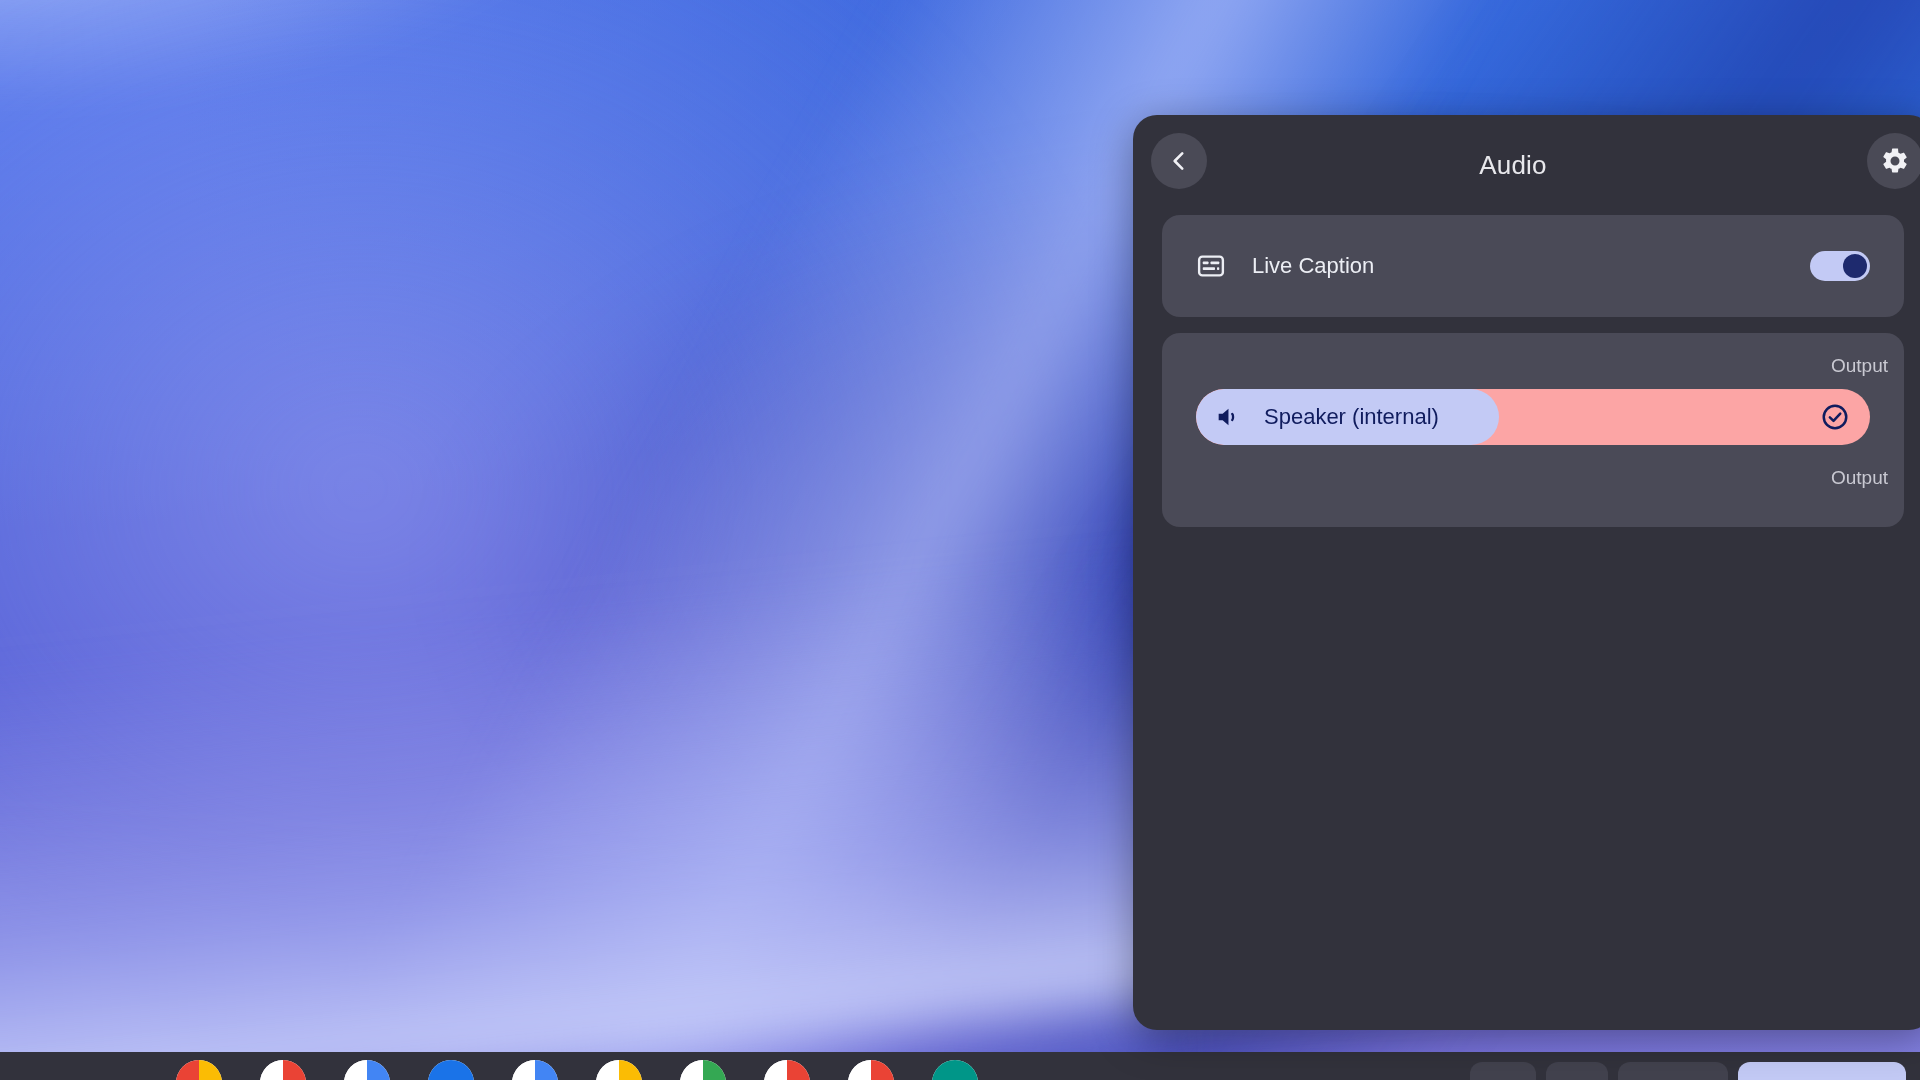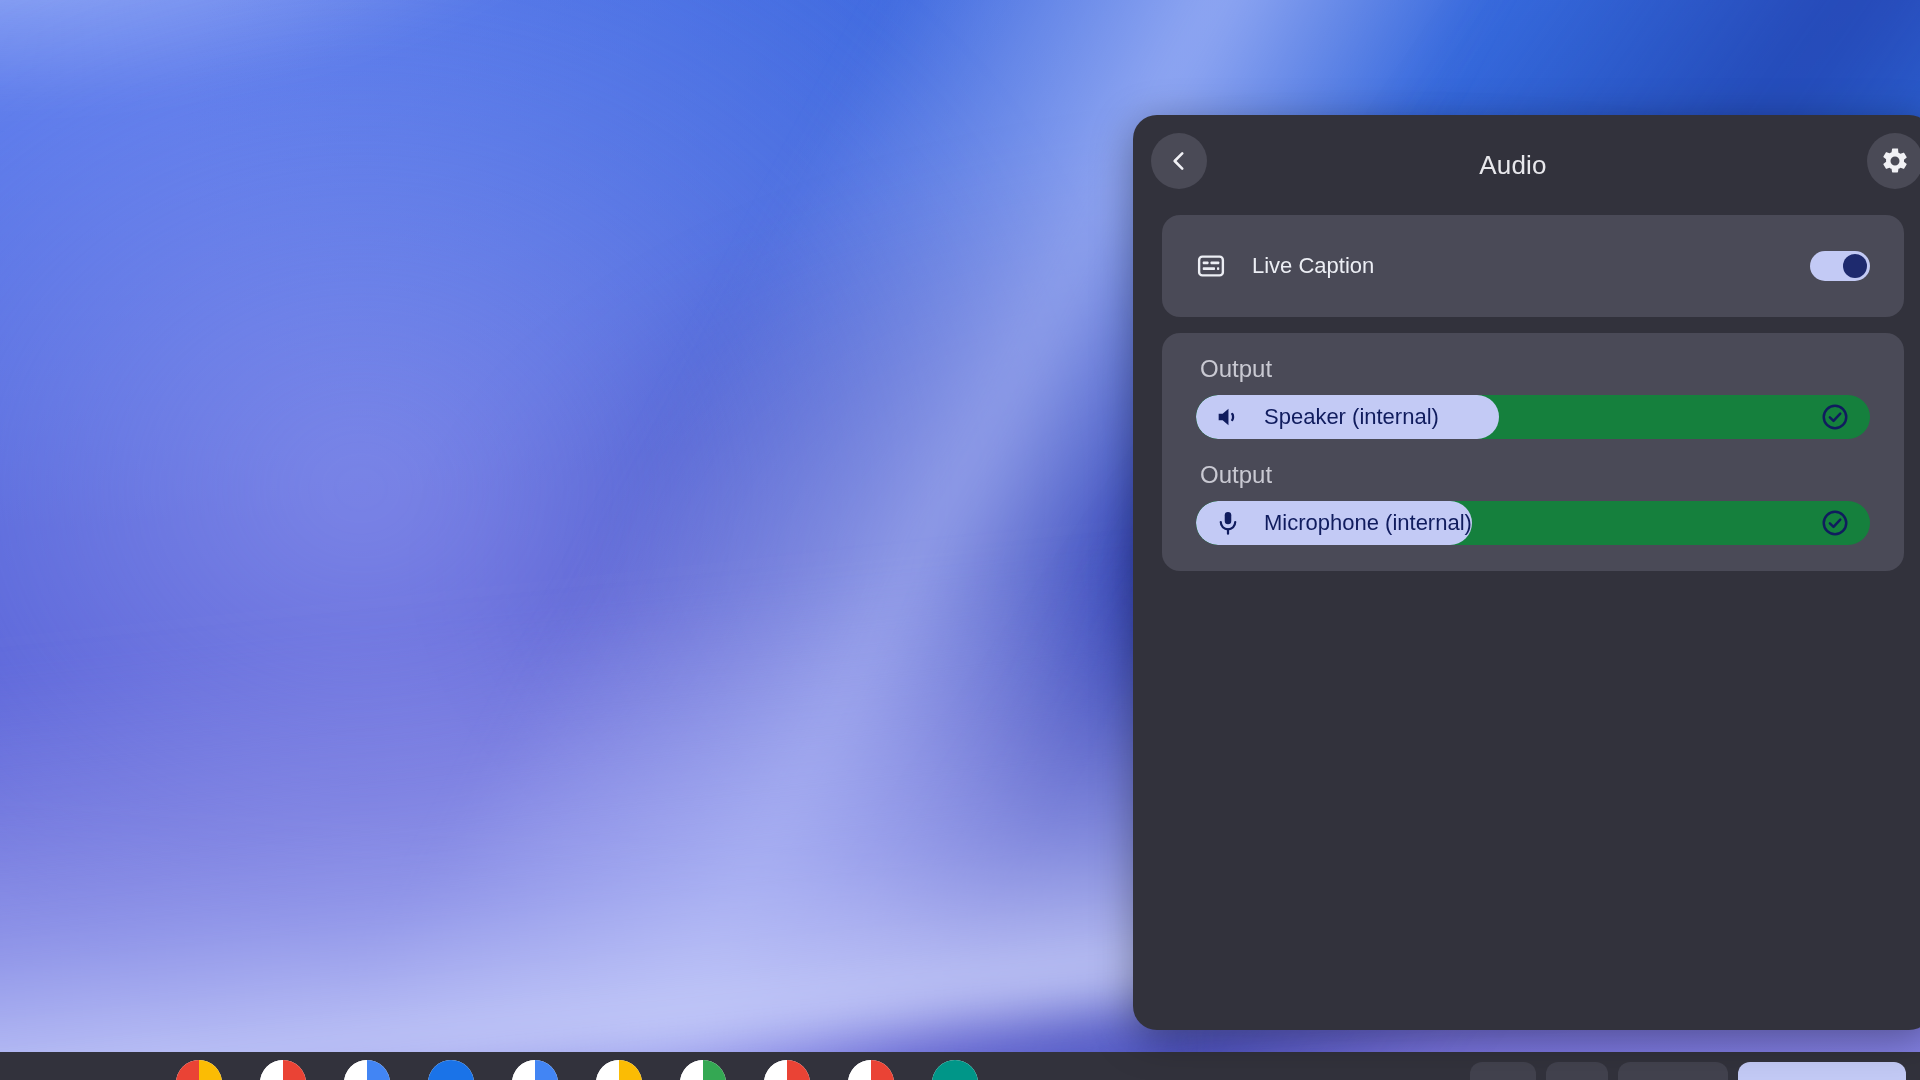--- a/index.html
+++ b/index.html
@@ -134,30 +134,31 @@
     background:#c3caf5; position:relative; cursor:pointer; flex:0 0 auto;
   }
   .toggle .knob {
     position:absolute; top:3px; right:3px;
     width:24px; height:24px; border-radius:50%;
     background:#1e2a6e;
   }
 
   
   .sec-label {
-    color:#c9c9d2; font-size:24px; font-weight:400;
+    color:#c9c9d2; font-size:19px; font-weight:400;
     margin:0 16px 12px 38px;
+    text-align:right;
   }
   .sec-label.second { margin-top:22px; }
 
   
   .slider-wrap { margin:0 34px; position:relative; }
   .slider {
-    position:relative; height:44px; border-radius:28px;
-    background:#15803d; overflow:hidden;
+    position:relative; height:56px; border-radius:28px;
+    background:#fca5a5; overflow:hidden;
   }
   .slider-fill {
     position:absolute; left:0; top:0; bottom:0;
     background:#c3caf5; border-radius:28px;
   }
   .slider-content {
     position:absolute; inset:0; display:flex; align-items:center;
     padding-left:18px; padding-right:20px;
   }
   .dev-icon { width:28px; height:28px; flex:0 0 auto; }
@@ -282,32 +283,15 @@
           <svg class="check-icon" viewBox="0 0 24 24">
             <circle cx="12" cy="12" r="9" fill="none" stroke="#101c5e" stroke-width="2"></circle>
             <path d="M7.9 12.3 L10.8 15.1 L16.2 9.3" fill="none" stroke="#101c5e" stroke-width="2" stroke-linecap="round" stroke-linejoin="round"></path>
           </svg>
         </div>
       </div>
     </div>
 
     <div class="sec-label second">Output</div>
 
-    <div class="slider-wrap">
-      <div class="slider">
-        <div class="slider-fill" id="in-fill" style="width: 41%;"></div>
-        <div class="slider-content">
-          <svg class="dev-icon" viewBox="0 0 24 24">
-            <rect x="9.2" y="2.6" width="5.6" height="10.4" rx="2.8" fill="#101c5e"></rect>
-            <path d="M5.8 11.2a6.2 6.2 0 0 0 12.4 0" fill="none" stroke="#101c5e" stroke-width="1.9" stroke-linecap="round"></path>
-            <line x1="12" y1="17.4" x2="12" y2="21.2" stroke="#101c5e" stroke-width="1.9" stroke-linecap="round"></line>
-          </svg>
-          <span class="dev-label">Microphone (internal)</span>
-          <svg class="check-icon" viewBox="0 0 24 24">
-            <circle cx="12" cy="12" r="9" fill="none" stroke="#101c5e" stroke-width="2"></circle>
-            <path d="M7.9 12.3 L10.8 15.1 L16.2 9.3" fill="none" stroke="#101c5e" stroke-width="2" stroke-linecap="round" stroke-linejoin="round"></path>
-          </svg>
-        </div>
-      </div>
-    </div>
 
   </div>
 </div>
 
 </body></html>

